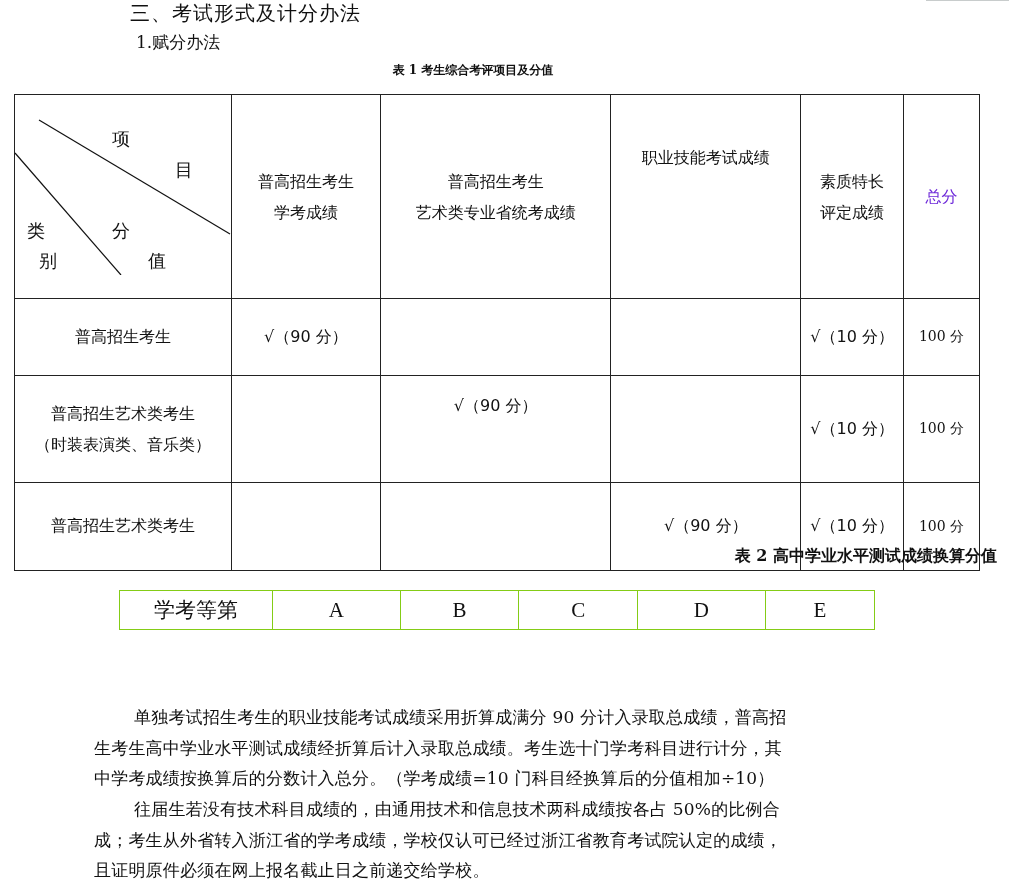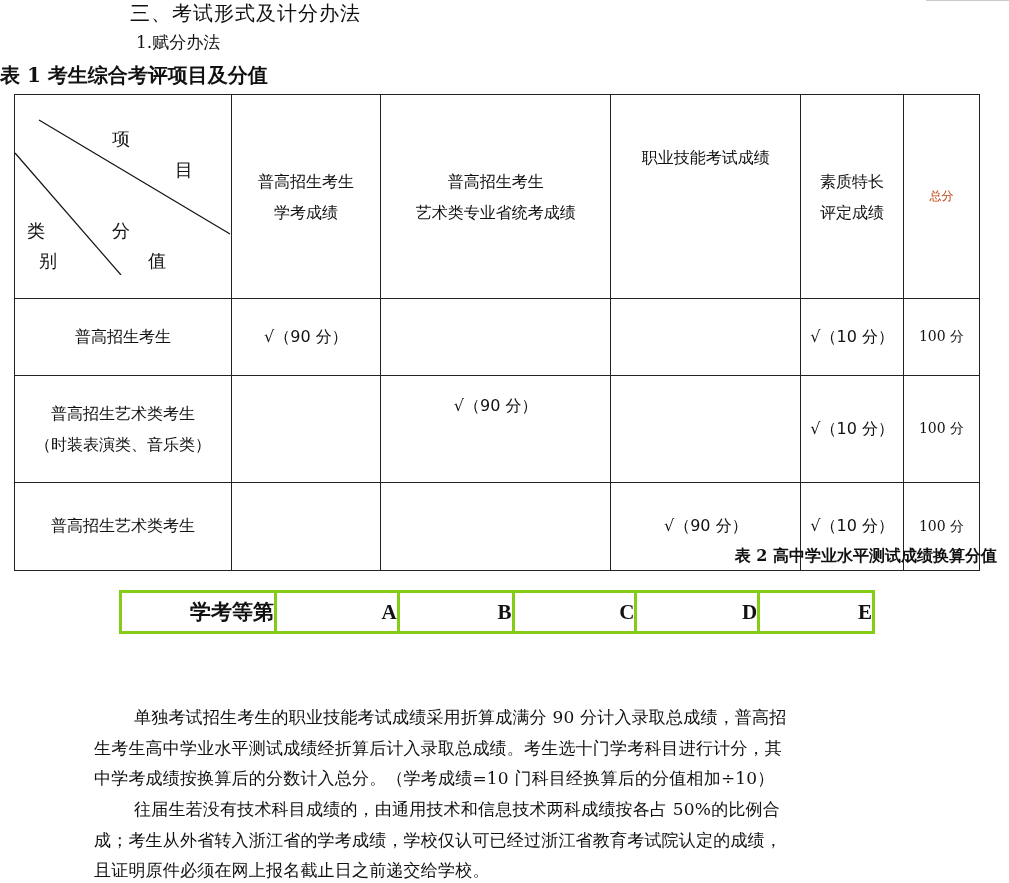--- a/index.html
+++ b/index.html
@@ -1,36 +1,36 @@
 <!DOCTYPE html>
 <html><head>
 <meta charset="utf-8">
 <style>
   html, body { margin:0; padding:0; background:#ffffff; }
   body { width:1009px; height:883px; position:relative; overflow:hidden; color:#111; font-family:"DejaVu Serif","Liberation Serif",serif; }
   .abs { position:absolute; }
   .sec-title { left:104px; top:0px; font-size:20px; letter-spacing:1px;margin-left:26px; }
   .sub-title { left:136px; top:31px; font-size:17px; }
-  .cap1 { left:0; width:946px; top:62px; text-align:left; font-size:20px; font-weight:bold; }
+  .cap1 { left:0; width:946px; top:62px; text-align:center; font-size:12px; font-weight:bold; }
   .cap2 { left:0; width:997px; top:546px; text-align:right; font-size:16px; font-weight:bold; }
   .corner-line { left:926px; top:0; width:83px; height:1px; background:#c8cccc; }
 
   table { border-collapse:collapse; }
   #t1 { position:absolute; left:14px; top:94px; width:966px; font-family:"DejaVu Sans","Liberation Sans",sans-serif; font-size:16px; }
   #t1 td { border:1px solid #222; text-align:center; padding:0; }
   #t1 .hdr td { height:156px; vertical-align:middle; line-height:31px; }
   #t1 .hdr td.top-align { vertical-align:top; padding-top:47px;margin-top:45px; }
   .diag { position:relative; width:216px; height:156px; }
   .diag svg { position:absolute; left:0; top:0; }
   .diag span { position:absolute; font-family:"DejaVu Serif","Liberation Serif",serif; font-size:18px; }
-  .serif-small { font-family:"DejaVu Serif","Liberation Serif",serif; font-size:12px; color:#c2410c; }
+  .serif-small { font-family:"DejaVu Serif","Liberation Serif",serif; font-size:16px; color:#6d28d9; }
   .serif-num { font-family:"DejaVu Serif","Liberation Serif",serif; font-size:14px; }
 
   #t2 { position:absolute; left:119px; top:590px; width:756px; font-family:"Liberation Serif","DejaVu Serif",serif; font-size:21px; }
-  #t2 td { border:3px solid #84cc16; text-align:right; height:38px; padding:0;font-weight:bold; }
+  #t2 td { border:1px solid #84cc16; text-align:center; height:38px; padding:0; }
   #t2 td.lbl { width:152px; }
 
   .para { left:94px; width:840px; font-size:17px; line-height:30.5px; letter-spacing:0.2px; }
   .p1 { top:702px; }
   .p2 { top:794px; }
   .indent { display:inline-block; width:40px; }
 </style>
 </head>
 <body>
 

